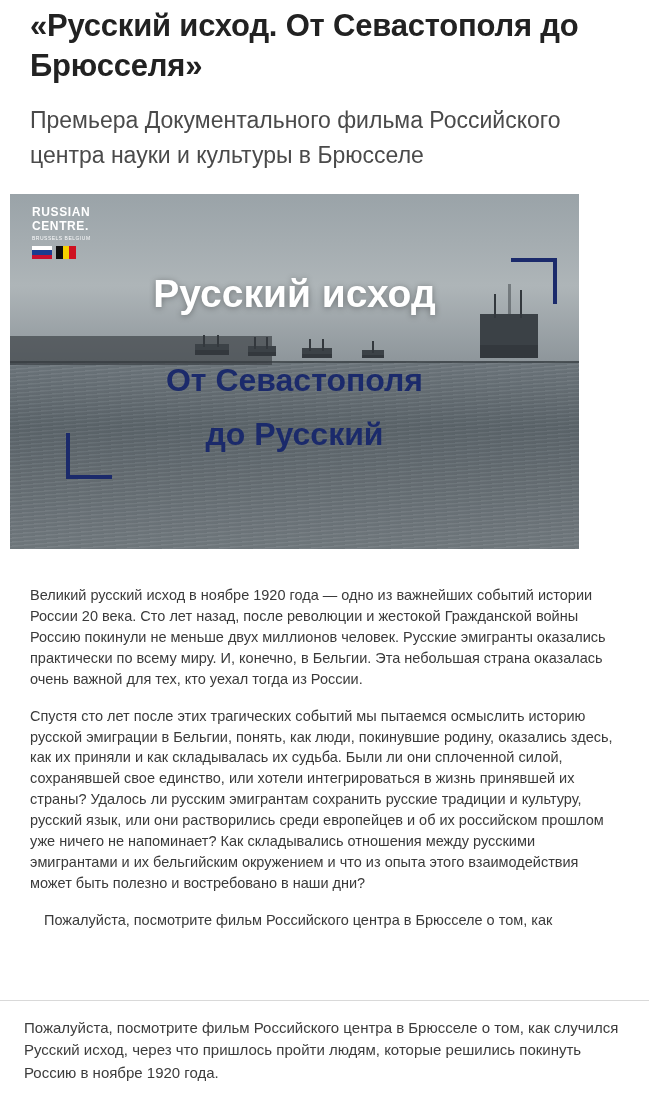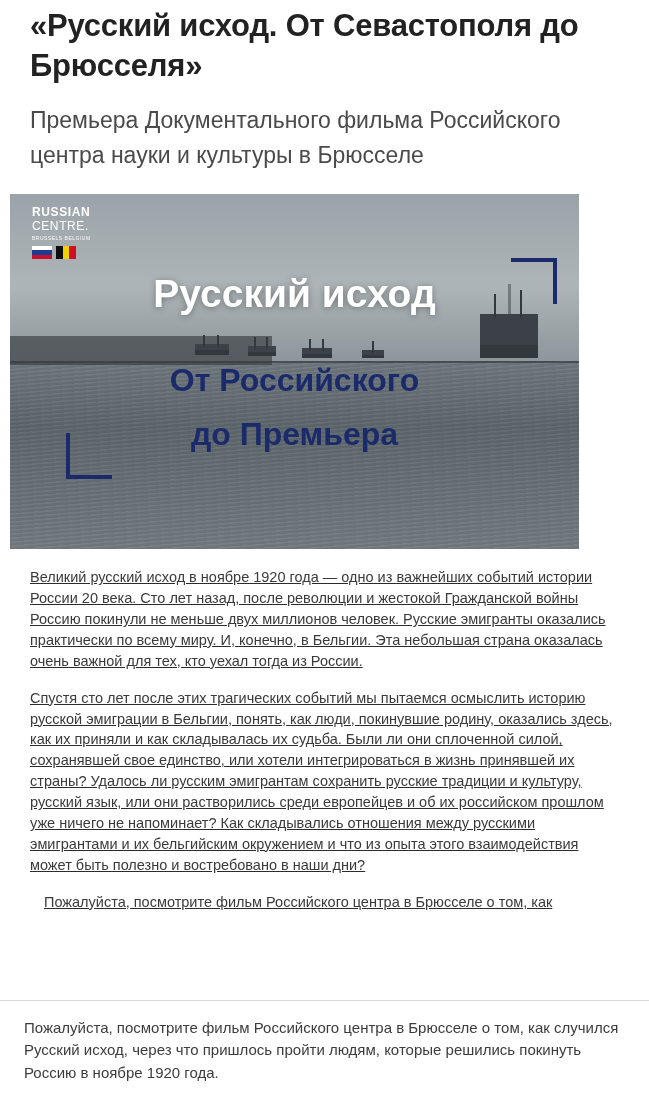--- a/index.html
+++ b/index.html
@@ -124,21 +124,21 @@
     z-index: 5;
   }
   .poster-logo .l1 {
     font-size: 12px;
     font-weight: bold;
     letter-spacing: 0.6px;
     line-height: 1.12;
   }
   .poster-logo .l2 {
     font-size: 12px;
-    font-weight: normal;
+    font-weight: bold;
     letter-spacing: 0.6px;
     line-height: 1.12;
   }
   .poster-logo .l3 {
     font-size: 5px;
     letter-spacing: 0.5px;
     margin-top: 2px;
     opacity: .95;
   }
   .flags {
@@ -198,24 +198,23 @@
   .bracket.bl {
     left: 56px;
     bottom: 70px;
     width: 42px;
     height: 42px;
     border-width: 0 0 4px 4px;
   }
 
   
   .body-copy {
-    margin: 18px 0 0 0;
+    margin: 36px 0 0 0;
     padding: 0 30px;
     box-sizing: border-box;
-    text-decoration: underline;
   }
   .body-copy p {
     margin: 0 0 16px 0;
     font-size: 14.5px;
     line-height: 1.44;
     color: #3a3a3a;
   }
   .body-copy p.indented {
     text-indent: 14px;
   }
@@ -299,22 +298,22 @@
       <div class="flags">
         <span class="flag ru"></span>
         <span class="flag be"></span>
       </div>
     </div>
 
     <div class="bracket tr"></div>
     <div class="bracket bl"></div>
 
     <div class="poster-title">Русский исход</div>
-    <div class="poster-sub1">От Российского</div>
-    <div class="poster-sub2">до Премьера</div>
+    <div class="poster-sub1">От Севастополя</div>
+    <div class="poster-sub2">до Русский</div>
   </div>
 
   <div class="body-copy">
     <p>Великий русский исход в ноябре 1920 года — одно из важнейших событий истории России 20 века. Сто лет назад, после революции и жестокой Гражданской войны Россию покинули не меньше двух миллионов человек. Русские эмигранты оказались практически по всему миру. И, конечно, в Бельгии. Эта небольшая страна оказалась очень важной для тех, кто уехал тогда из России.</p>
     <p>Спустя сто лет после этих трагических событий мы пытаемся осмыслить историю русской эмиграции в Бельгии, понять, как люди, покинувшие родину, оказались здесь, как их приняли и как складывалась их судьба. Были ли они сплоченной силой, сохранявшей свое единство, или хотели интегрироваться в жизнь принявшей их страны? Удалось ли русским эмигрантам сохранить русские традиции и культуру, русский язык, или они растворились среди европейцев и об их российском прошлом уже ничего не напоминает? Как складывались отношения между русскими эмигрантами и их бельгийским окружением и что из опыта этого взаимодействия может быть полезно и востребовано в наши дни?</p>
     <div class="fade-wrap">
       <p class="indented">Пожалуйста, посмотрите фильм Российского центра в Брюсселе о том, как</p>
     </div>
   </div>
 

